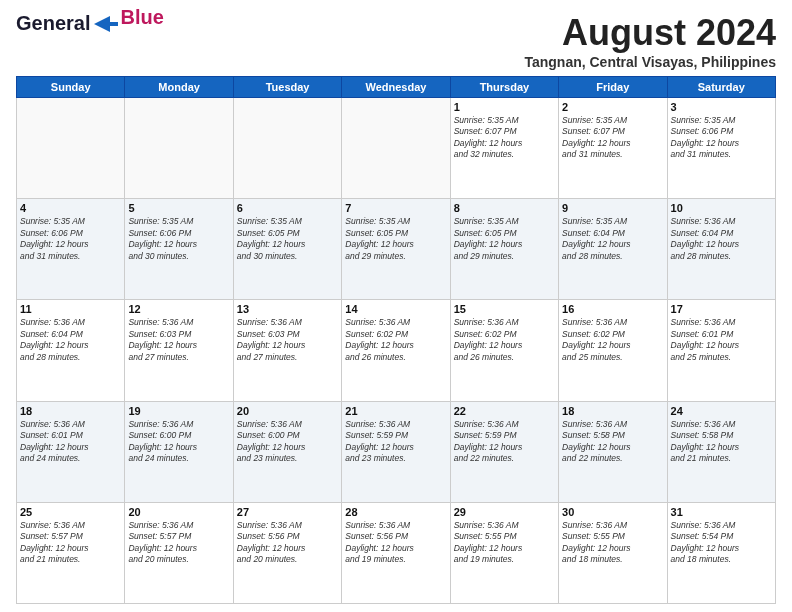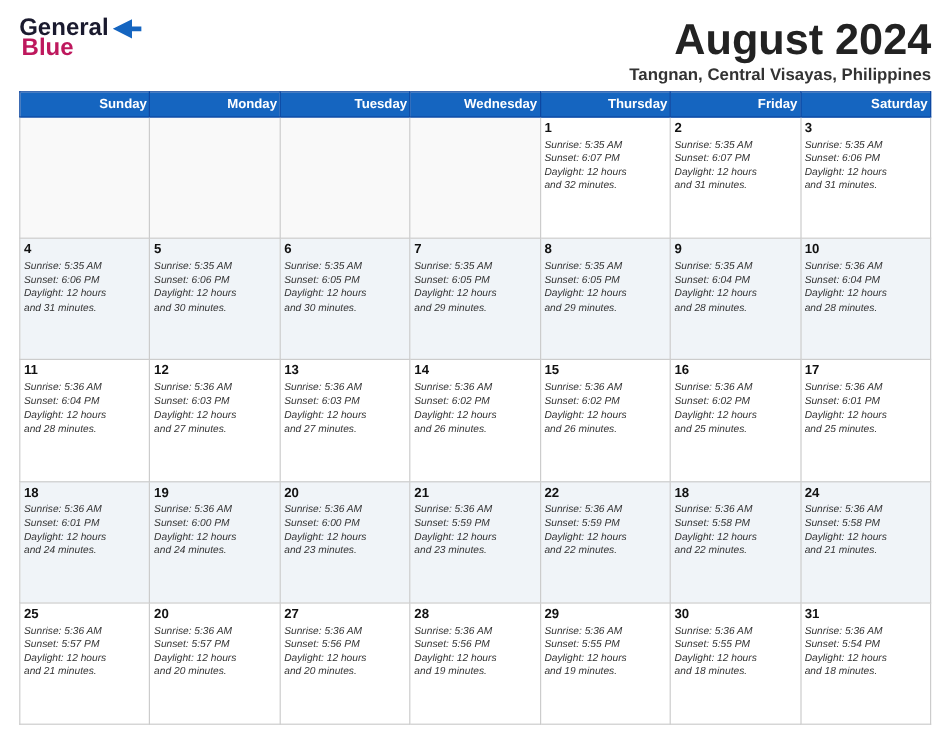--- a/index.html
+++ b/index.html
@@ -18,21 +18,20 @@
       flex-direction: column;
     }
     .header {
       display: flex;
       justify-content: space-between;
       align-items: flex-start;
       margin-bottom: 6px;
     }
     .logo {
       display: flex;
-      flex-direction: column;
       align-items: flex-start;
     }
     .title-block {
       text-align: right;
     }
     .month-year {
       font-size: 36px;
       font-weight: bold;
       color: #222;
       text-align: right;
@@ -48,21 +47,21 @@
       border-collapse: collapse;
       width: 100%;
       table-layout: fixed;
     }
     .calendar th {
       background: #1565c0;
       color: #fff;
       font-size: 11px;
       font-weight: bold;
       padding: 4px 2px;
-      text-align: right;
+      text-align: center;
       border: 1px solid #0d47a1;
     }
     .calendar td {
       border: 1px solid #ccc;
       vertical-align: top;
       padding: 3px 3px;
       font-size: 9px;
       color: #333;
       height: 82px;
     }

